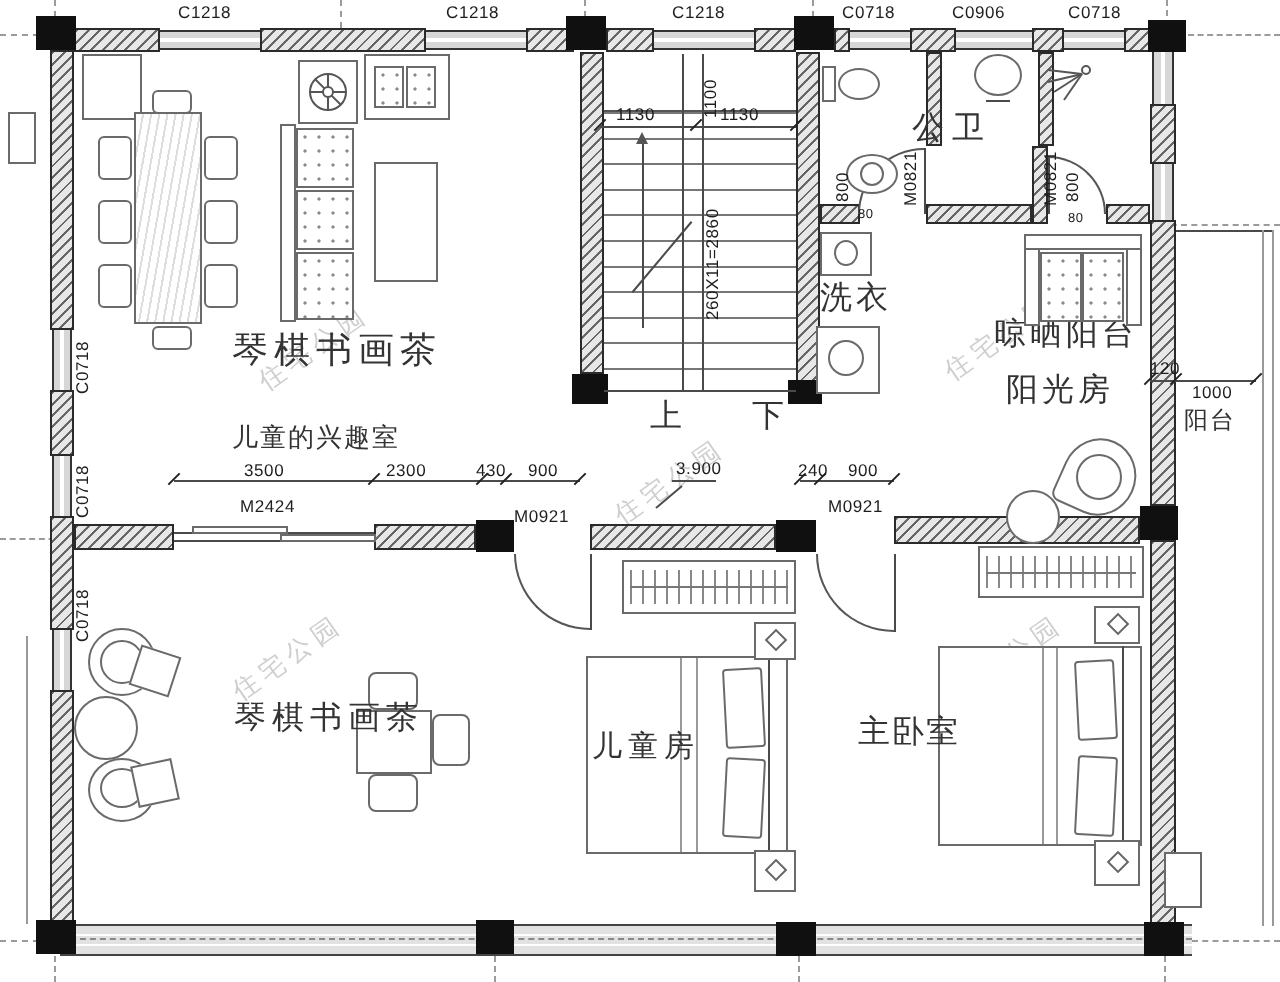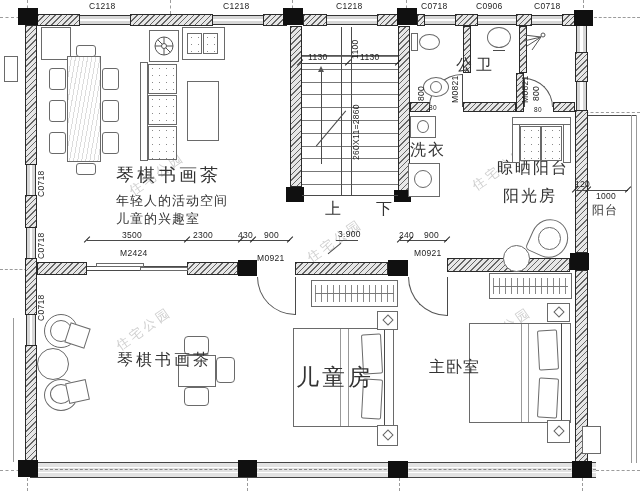--- a/index.html
+++ b/index.html
@@ -243,21 +243,20 @@
   <div class="a f" style="left:76px;top:45px;width:20px;height:12px;border-radius:3px"></div>
   <div class="a f" style="left:76px;top:163px;width:20px;height:12px;border-radius:3px"></div>
   <div class="a f" style="left:49px;top:68px;width:17px;height:22px;border-radius:3px"></div>
   <div class="a f" style="left:49px;top:100px;width:17px;height:22px;border-radius:3px"></div>
   <div class="a f" style="left:49px;top:132px;width:17px;height:22px;border-radius:3px"></div>
   <div class="a f" style="left:102px;top:68px;width:17px;height:22px;border-radius:3px"></div>
   <div class="a f" style="left:102px;top:100px;width:17px;height:22px;border-radius:3px"></div>
   <div class="a f" style="left:102px;top:132px;width:17px;height:22px;border-radius:3px"></div>
 
   <div class="a lbl" style="left:116px;top:166px;font-size:18px">琴棋书画茶</div>
-  <div class="a lbl" style="left:116px;top:194px;font-size:13px;letter-spacing:1px">年轻人的活动空间</div>
   <div class="a lbl" style="left:116px;top:212px;font-size:13px;letter-spacing:1px">儿童的兴趣室</div>
 
   <div class="a ln" style="left:87px;top:240px;width:203px;height:1px"></div>
   <div class="a tick" style="left:83px;top:239px"></div>
   <div class="a tick" style="left:183px;top:239px"></div>
   <div class="a tick" style="left:237px;top:239px"></div>
   <div class="a tick" style="left:249px;top:239px"></div>
   <div class="a tick" style="left:286px;top:239px"></div>
   <div class="a ln" style="left:400px;top:240px;width:47px;height:1px"></div>
   <div class="a tick" style="left:396px;top:239px"></div>
@@ -295,21 +294,21 @@
   <div class="a f" style="left:293px;top:328px;width:101px;height:99px"></div>
   <div class="a ln" style="left:384px;top:328px;width:1px;height:99px"></div>
   <div class="a lnl" style="left:340px;top:329px;width:1px;height:97px"></div>
   <div class="a lnl" style="left:348px;top:329px;width:1px;height:97px"></div>
   <div class="a f" style="left:362px;top:334px;width:20px;height:40px;border-radius:2px;transform:rotate(-3deg)"></div>
   <div class="a f" style="left:362px;top:379px;width:20px;height:40px;border-radius:2px;transform:rotate(3deg)"></div>
   <div class="a f" style="left:377px;top:311px;width:21px;height:19px"></div>
   <div class="a" style="left:384px;top:316px;width:8px;height:8px;border:1px solid #666;transform:rotate(45deg)"></div>
   <div class="a f" style="left:377px;top:425px;width:21px;height:21px"></div>
   <div class="a" style="left:384px;top:431px;width:8px;height:8px;border:1px solid #666;transform:rotate(45deg)"></div>
-  <div class="a lbl" style="left:296px;top:366px;font-size:23px">儿童房</div>
+  <div class="a lbl" style="left:296px;top:366px;font-size:15px">儿童房</div>
 
   <div class="a f" style="left:489px;top:273px;width:83px;height:26px"></div>
   <div class="a pat" style="left:493px;top:278px;width:75px;height:16px"></div>
   <div class="a f" style="left:469px;top:323px;width:102px;height:100px"></div>
   <div class="a ln" style="left:561px;top:323px;width:1px;height:100px"></div>
   <div class="a lnl" style="left:528px;top:324px;width:1px;height:98px"></div>
   <div class="a lnl" style="left:521px;top:324px;width:1px;height:98px"></div>
   <div class="a f" style="left:538px;top:330px;width:20px;height:40px;border-radius:2px;transform:rotate(-3deg)"></div>
   <div class="a f" style="left:538px;top:378px;width:20px;height:40px;border-radius:2px;transform:rotate(3deg)"></div>
   <div class="a f" style="left:547px;top:303px;width:23px;height:19px"></div>

